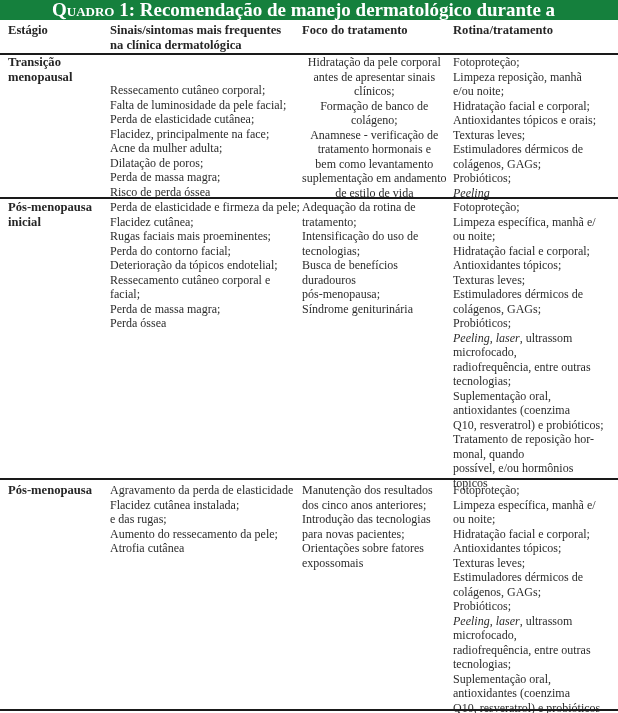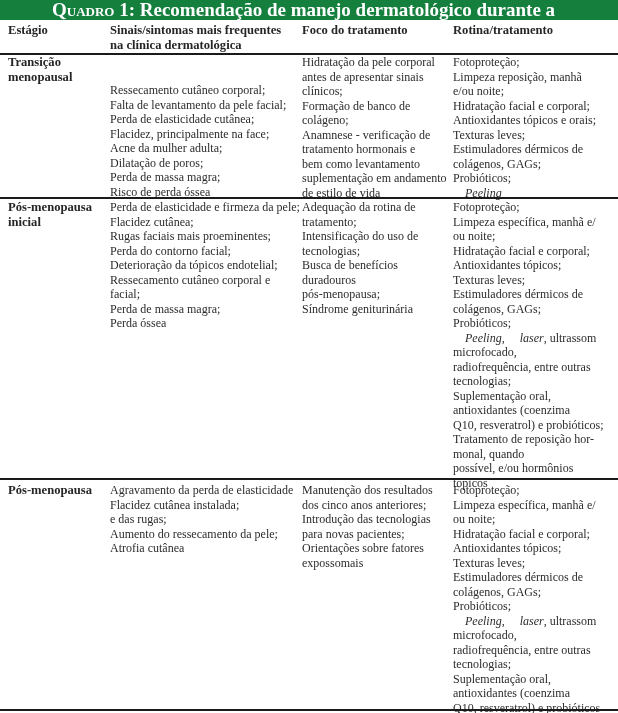--- a/index.html
+++ b/index.html
@@ -24,21 +24,21 @@
     font-weight: bold; font-size: 12.6px; line-height: 14.5px;
     color: #262626;
   }
   .hline { position: absolute; left: 0; width: 618px; height: 1.5px; background: #1a1a1a; }
   .cell { position: absolute; font-size: 12px; line-height: 14.5px; white-space: nowrap; }
   .c1 { left: 8px; font-weight: bold; font-size: 12.6px; color: #262626; }
   .c2 { left: 110px; }
   .c3 { left: 302px; }
   .c4 { left: 453px; }
   .line { display: block; }
-  .it { font-style: italic; margin-left: 12px; }
+  .it { font-style: italic; }
 </style>
 </head>
 <body>
 
 <div class="title-bar"><span class="sc">Quadro 1:</span><span> Recomendação de manejo dermatológico durante a menopausa</span></div>
 
 <div class="header-row">
   <span class="cell" style="left:8px;top:2px;font-size:12.6px;">Estágio</span>
   <span class="cell" style="left:110px;top:2px;font-size:12.6px;">
     <span class="line">Sinais/sintomas mais frequentes</span>
@@ -50,29 +50,29 @@
 
 <div class="hline" style="top:53px;"></div>
 
 <div>
   <div class="cell c1" style="top:55px;">
     <span class="line">Transição</span>
     <span class="line">menopausal</span>
   </div>
   <div class="cell c2" style="top:55px;margin-top:28px;">
     <span class="line">Ressecamento cutâneo corporal;</span>
-    <span class="line">Falta de levantamento da pele facial;</span>
+    <span class="line">Falta de luminosidade da pele facial;</span>
     <span class="line">Perda de elasticidade cutânea;</span>
     <span class="line">Flacidez, principalmente na face;</span>
     <span class="line">Acne da mulher adulta;</span>
     <span class="line">Dilatação de poros;</span>
     <span class="line">Perda de massa magra;</span>
     <span class="line">Risco de perda óssea</span>
   </div>
-  <div class="cell c3" style="top:55px;">
+  <div class="cell c3" style="top:55px;text-align:center;">
     <span class="line">Hidratação da pele corporal</span>
     <span class="line">antes de apresentar sinais</span>
     <span class="line">clínicos;</span>
     <span class="line">Formação de banco de</span>
     <span class="line">colágeno;</span>
     <span class="line">Anamnese - verificação de</span>
     <span class="line">tratamento hormonais e</span>
     <span class="line">bem como levantamento</span>
     <span class="line">suplementação em andamento</span>
     <span class="line">de estilo de vida</span>

